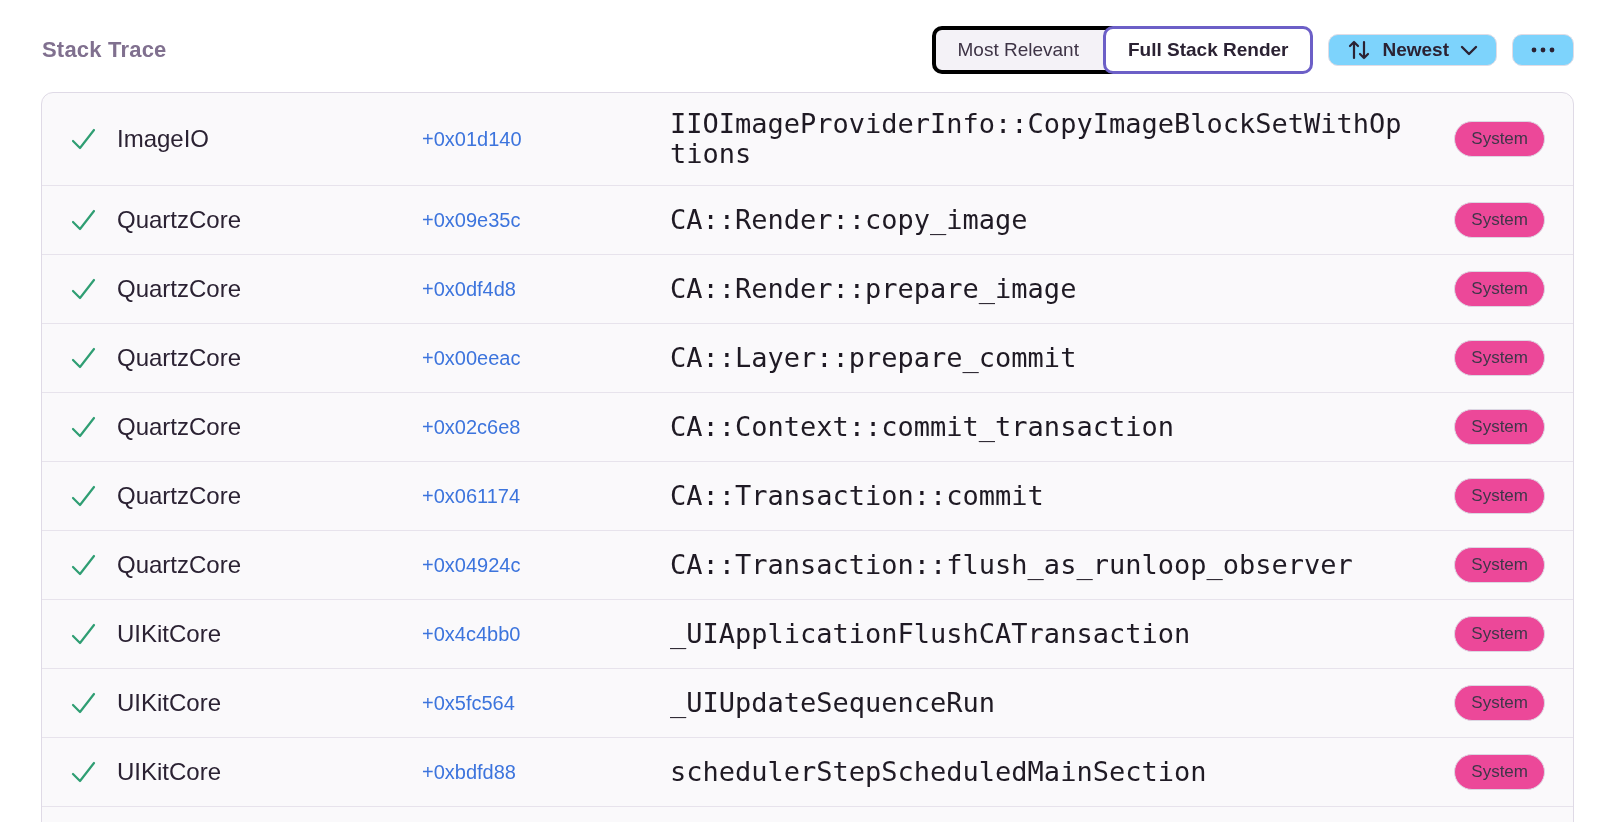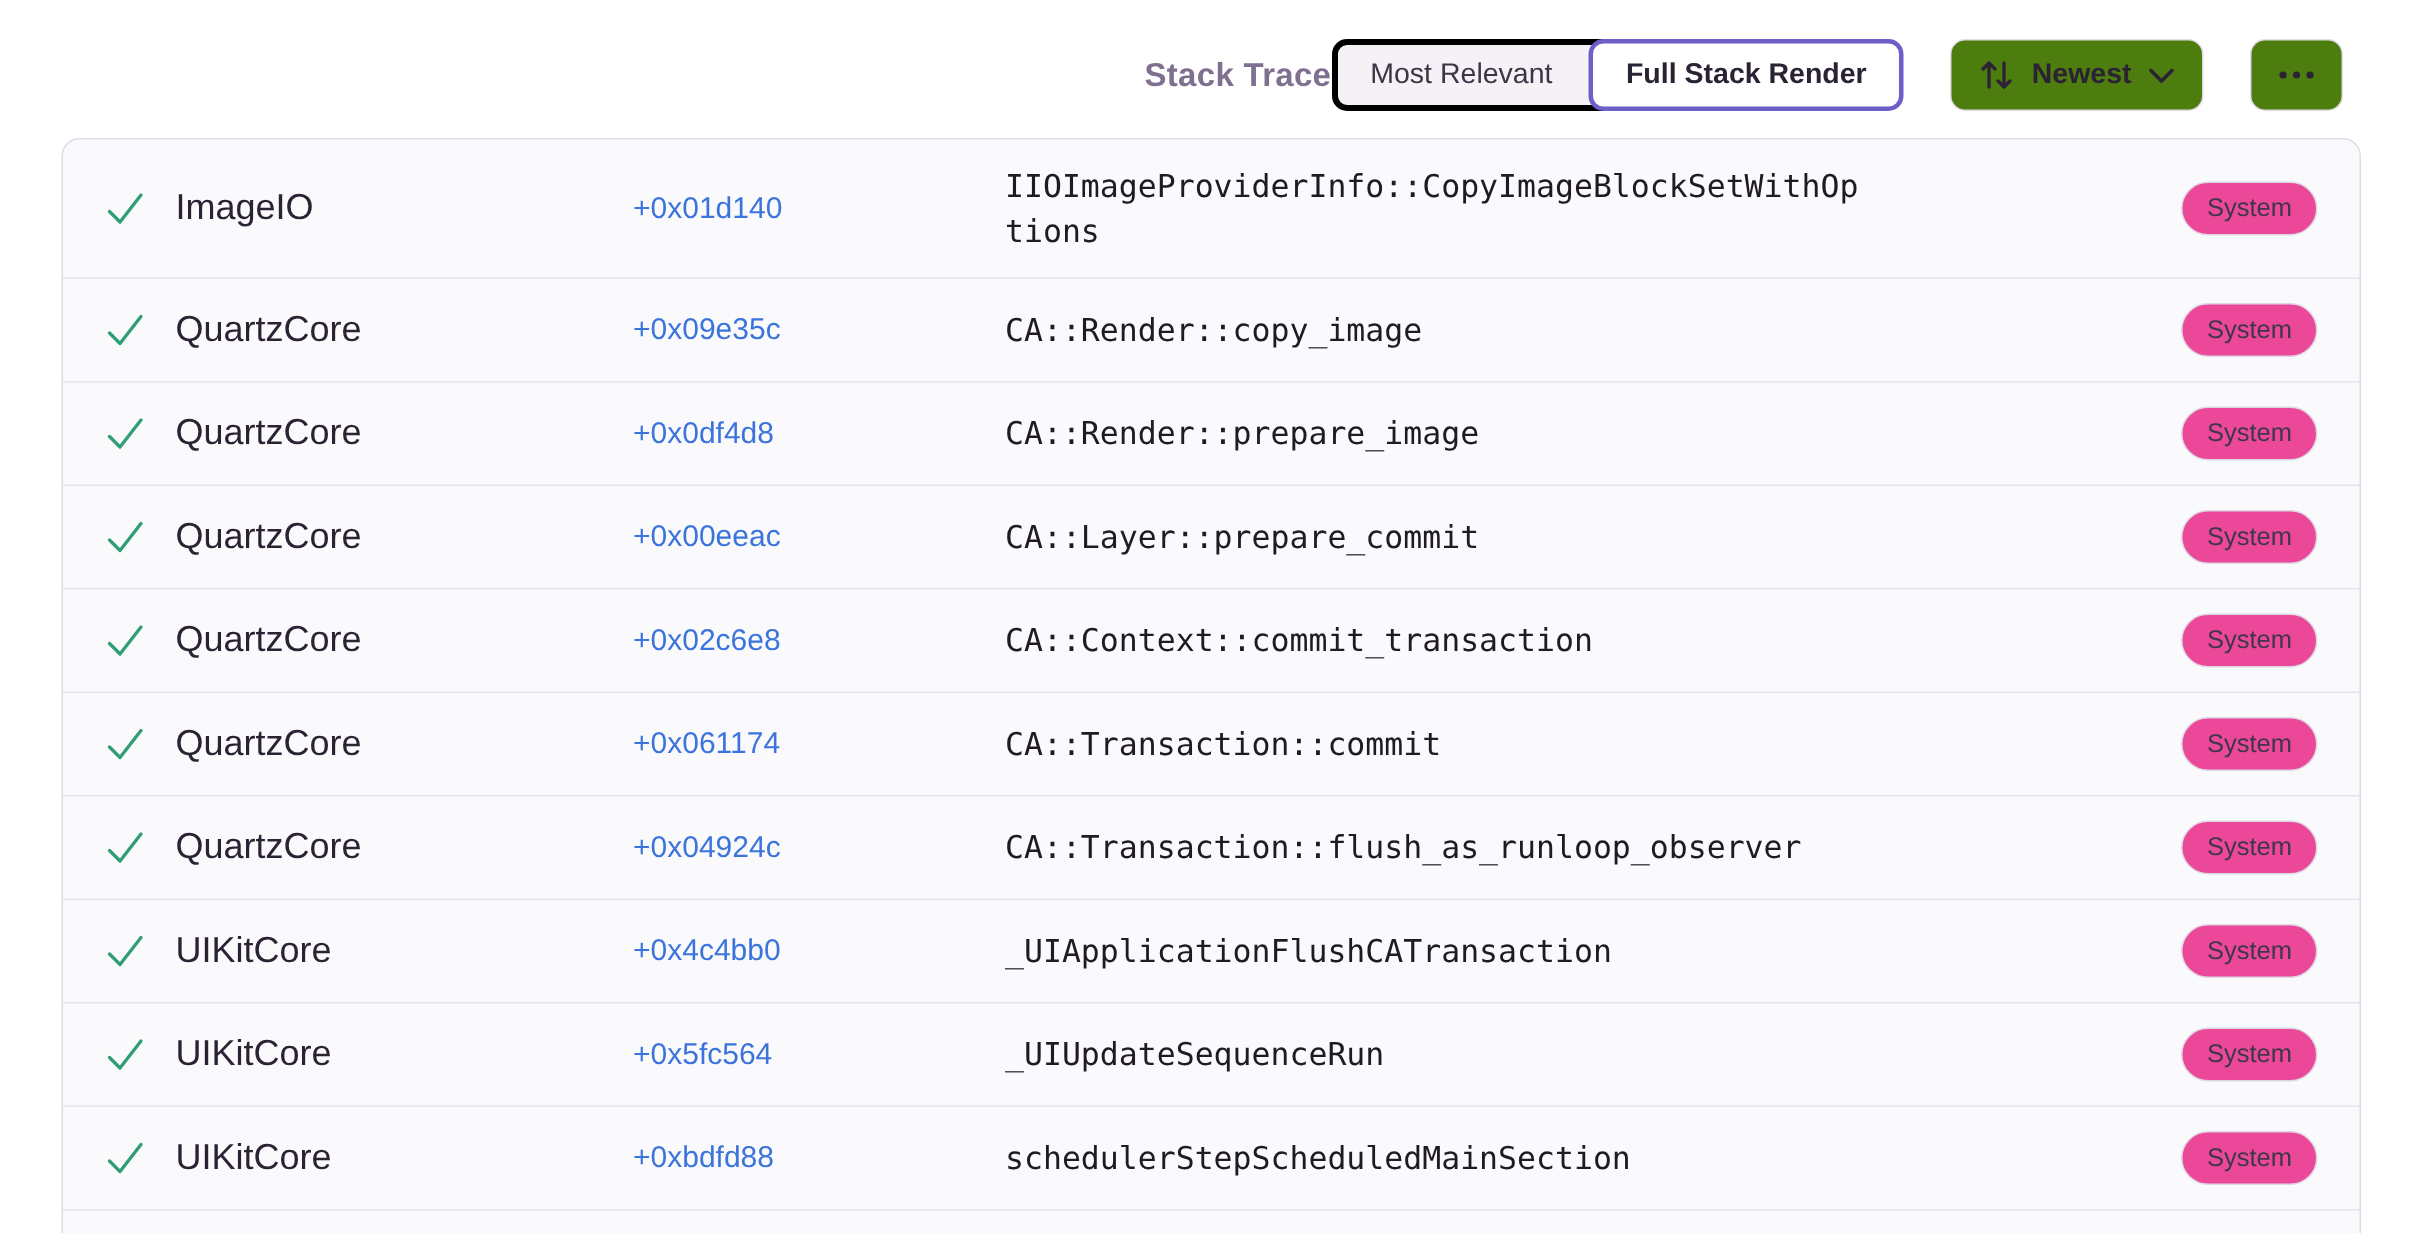--- a/index.html
+++ b/index.html
@@ -8,22 +8,22 @@
     overflow: hidden;
     background: #ffffff;
     font-family: "Liberation Sans", sans-serif;
     color: #2b2233;
   }
 
   
   .header {
     display: flex;
     align-items: center;
-    justify-content: flex-end;
-    padding: 26px 52px 18px 42px;
+    justify-content: space-between;
+    padding: 26px 40px 18px 42px;
   }
   .page-title {
     font-size: 22px;
     font-weight: 700;
     color: #80708f;
     letter-spacing: .2px;
   }
   .controls { display: flex; align-items: center; gap: 15px; }
 
   .seg-control { display: flex; align-items: center; }
@@ -47,32 +47,31 @@
     border: 3px solid #6c5fc7;
     border-radius: 10px;
     color: #2b2233;
     font-weight: 700;
     margin-left: -10px;
     position: relative;
     z-index: 2;
   }
 
   .btn {
-    height: 48px;
-    background: #4d7c0f;
+    height: 32px;
+    background: #7dd3fc;
     border: 1px solid #e0dce5;
     border-radius: 10px;
     display: flex; align-items: center;
     gap: 11px;
     padding: 0 18px;
     font-size: 19px;
     font-weight: 700;
     color: #2b2233;
     cursor: pointer;
-    margin-left: 16px;
   }
   .btn svg { display: block; }
   .btn.more { padding: 0 17px; }
 
   
   .trace-table {
     margin: 0 41px;
     width: 1533px;
     background: #faf9fb;
     border: 1px solid #dfdae6;
@@ -87,21 +86,21 @@
     cursor: pointer;
   }
   .frame-row + .frame-row, .partial-row { border-top: 1px solid #e7e3ec; }
 
   .cell-check { width: 47px; flex: none; display: flex; align-items: center; }
   .cell-module { width: 305px; flex: none; font-size: 24px; color: #2b2233; line-height: 30px; }
   .cell-address { width: 248px; flex: none; font-size: 20px; color: #3c74dd; line-height: 30px; text-decoration: none; }
   .cell-function {
     flex: 1;
     font-family: "DejaVu Sans Mono", monospace;
-    font-size: 21px;
+    font-size: 27px;
     line-height: 30px;
     color: #1f1a24;
   }
   .cell-function span {
     display: inline-block;
     max-width: 45.5ch;
     word-break: break-all;
   }
   .cell-tag { flex: none; margin-left: 16px; }
   .tag-pill {

